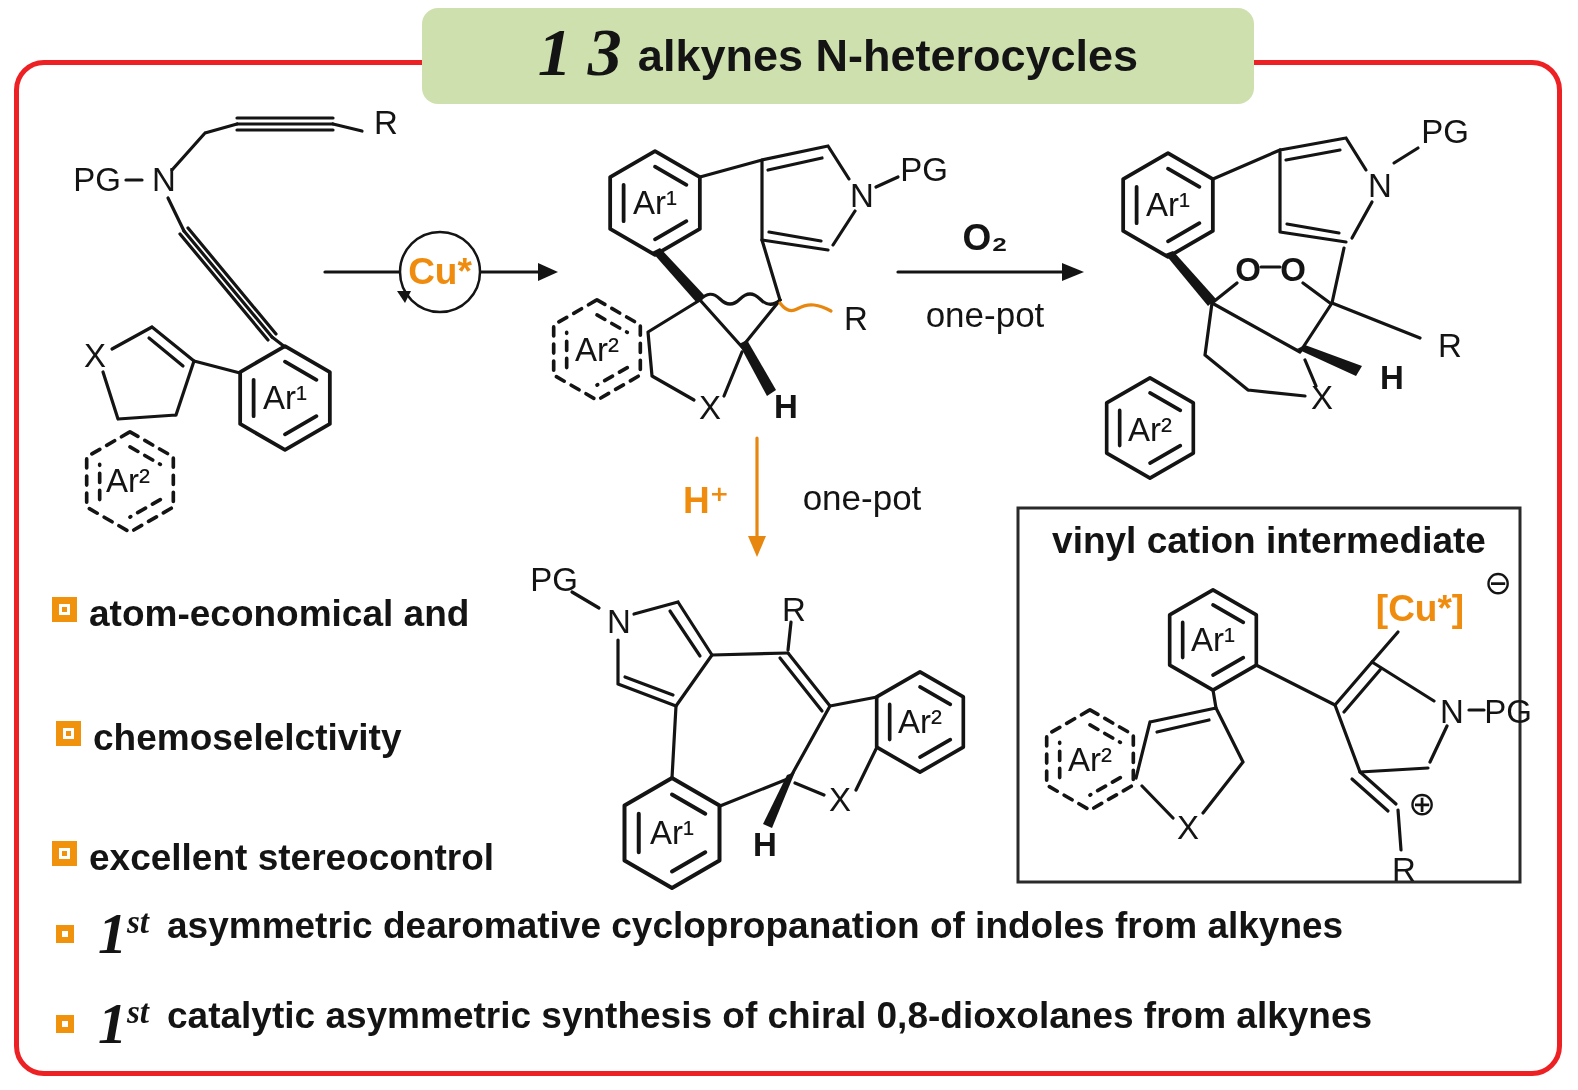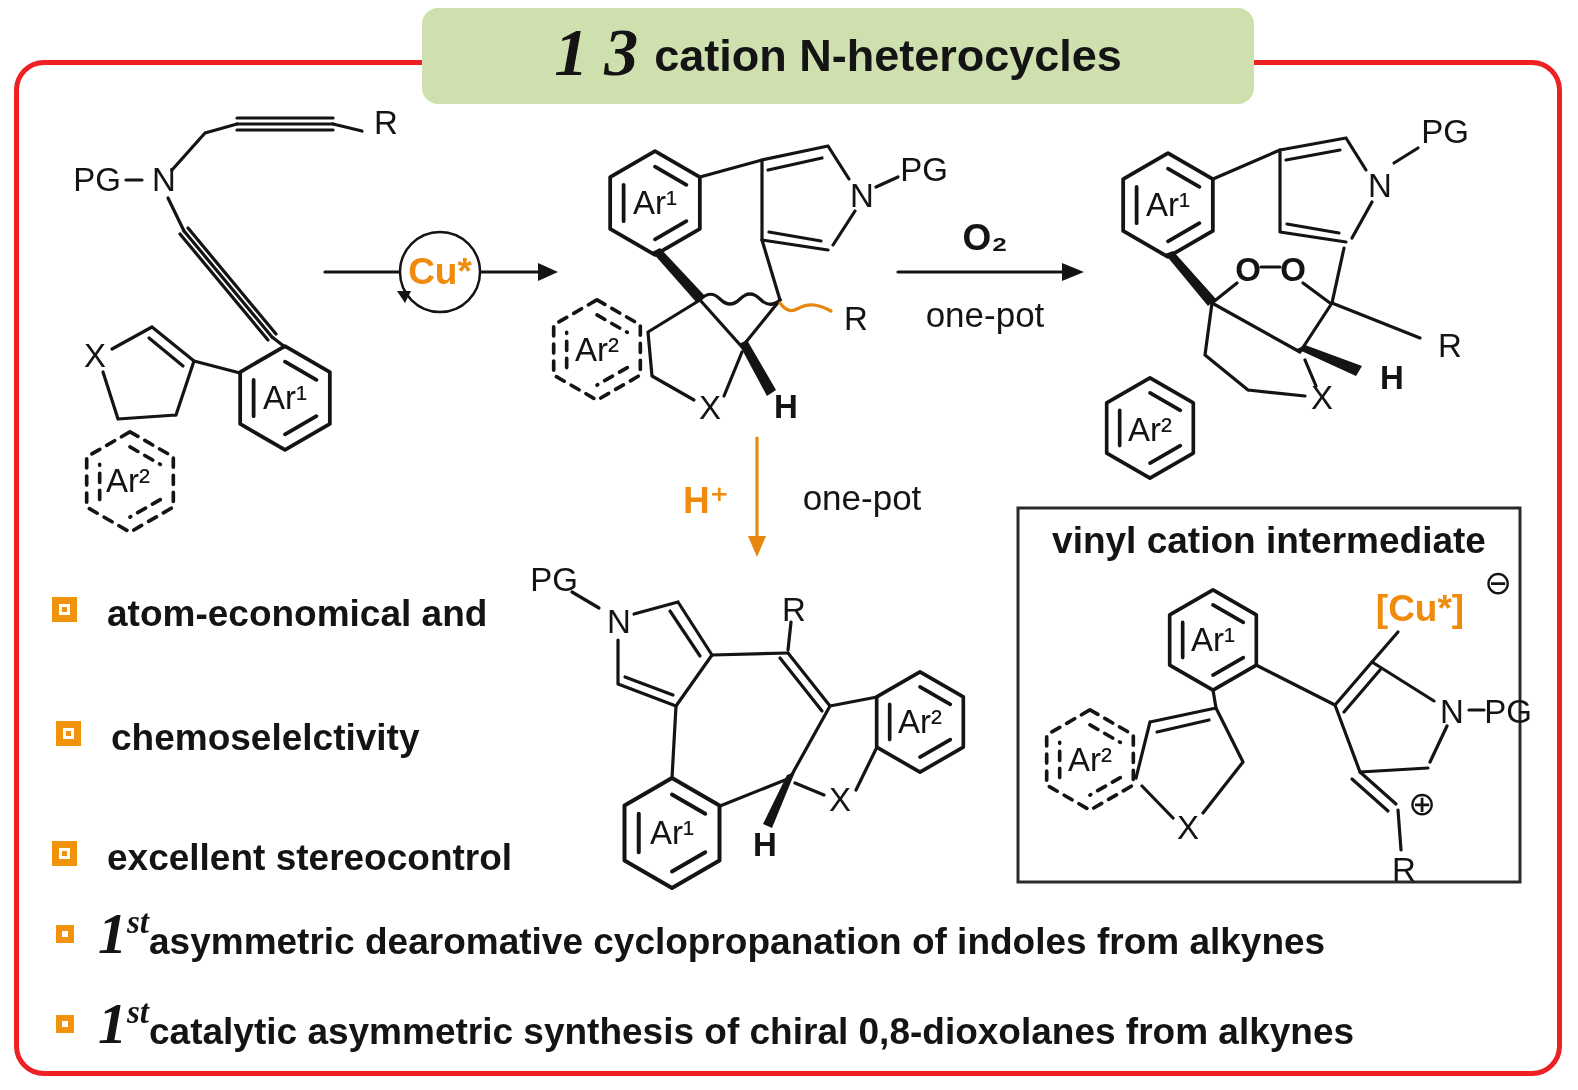--- a/index.html
+++ b/index.html
@@ -14,41 +14,41 @@
   svg.scheme{position:absolute;left:0;top:0;z-index:2}
   .bd{fill:none;stroke:#141414;stroke-width:3.2;stroke-linecap:round;stroke-linejoin:round}
   .bdd{stroke-dasharray:8 7}
   .bdo{stroke:#e8870f}
   .atom{font-size:33px;fill:#141414}
   .atm-b{font-weight:bold}
   .rx{font-size:37px;font-weight:bold;fill:#141414}
   .org{fill:#ef8b0d}
   .lbl{font-size:35px;fill:#141414}
   .inset-title{font-size:37px;font-weight:bold;fill:#141414}
-  .bullet{position:absolute;display:flex;gap:30px;z-index:3}
+  .bullet{position:absolute;display:flex;gap:12px;z-index:3}
   .sq{width:25px;height:25px;border:7px solid #f0920b;background:#fff;margin-top:9px;flex:0 0 auto}
   .sq::after{content:"";display:block;width:5px;height:5px;background:#f0920b;margin:3px auto}
   .btxt{font-size:37px;font-weight:bold;line-height:1.42}
-  .hl{position:absolute;display:flex;align-items:flex-end;z-index:3}
+  .hl{position:absolute;display:flex;align-items:flex-start;z-index:3}
   .hsq{width:18px;height:18px;border:6px solid #f0920b;background:#fff;align-self:center;margin-right:24px;flex:0 0 auto}
   .hnum{font-family:"Liberation Serif","DejaVu Serif",serif;font-style:italic;font-weight:bold;font-size:58px;line-height:1}
   .hnum sup{font-size:33px}
-  .htxt{font-size:37px;font-weight:bold;white-space:nowrap}
+  .htxt{font-size:37px;font-weight:bold;margin-left:18px;white-space:nowrap}
 </style>
 </head>
 <body>
 
 <div class="canvas">
 
   <div class="frame"></div>
 
   <div class="banner">
     <span class="num">1</span>
     <span class="num">3</span>
-    <span class="word">cation N-heterocycles</span>
+    <span class="word">alkynes N-heterocycles</span>
   </div>
 
   <svg class="scheme" width="1578" height="1090" viewBox="0 0 1578 1090">
     <defs>
       <g id="benz">
         <polygon points="0,-44 38,-22 38,22 0,44 -38,22 -38,-22"></polygon>
         <path d="M0,-30.8 L26.6,-15.4 M26.6,15.4 L0,30.8 M-26.6,15.4 L-26.6,-15.4"></path>
       </g>
     </defs>
 

